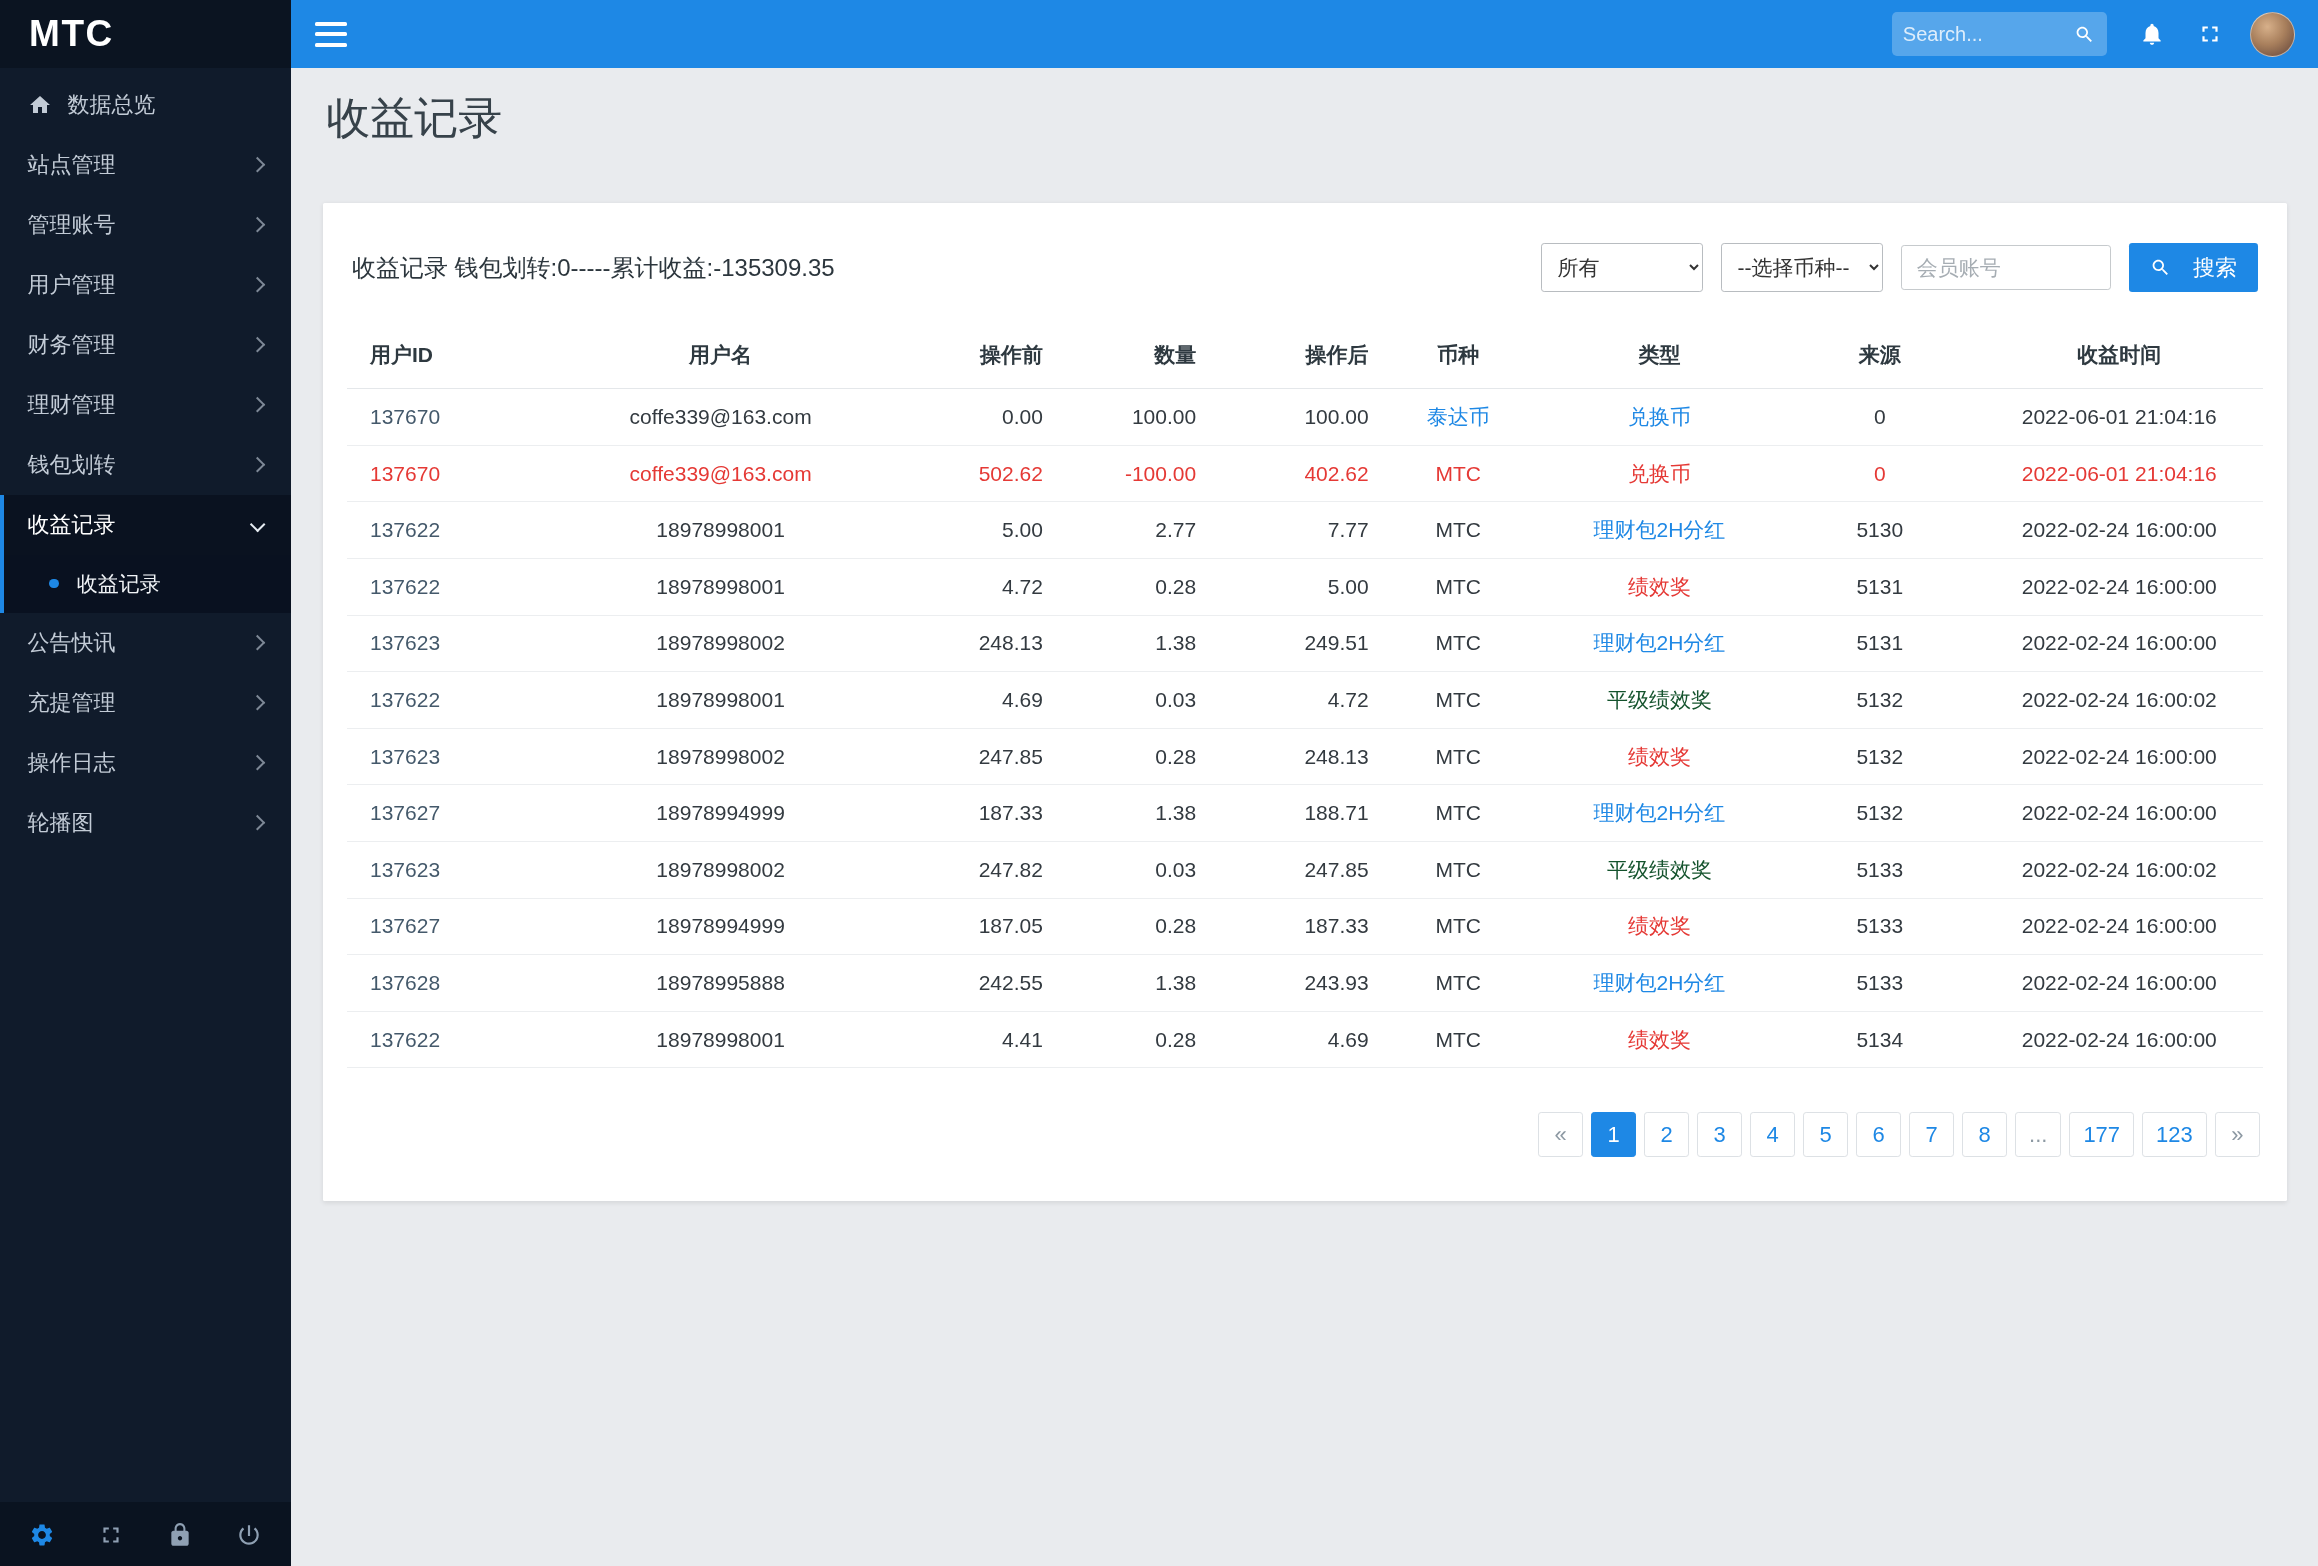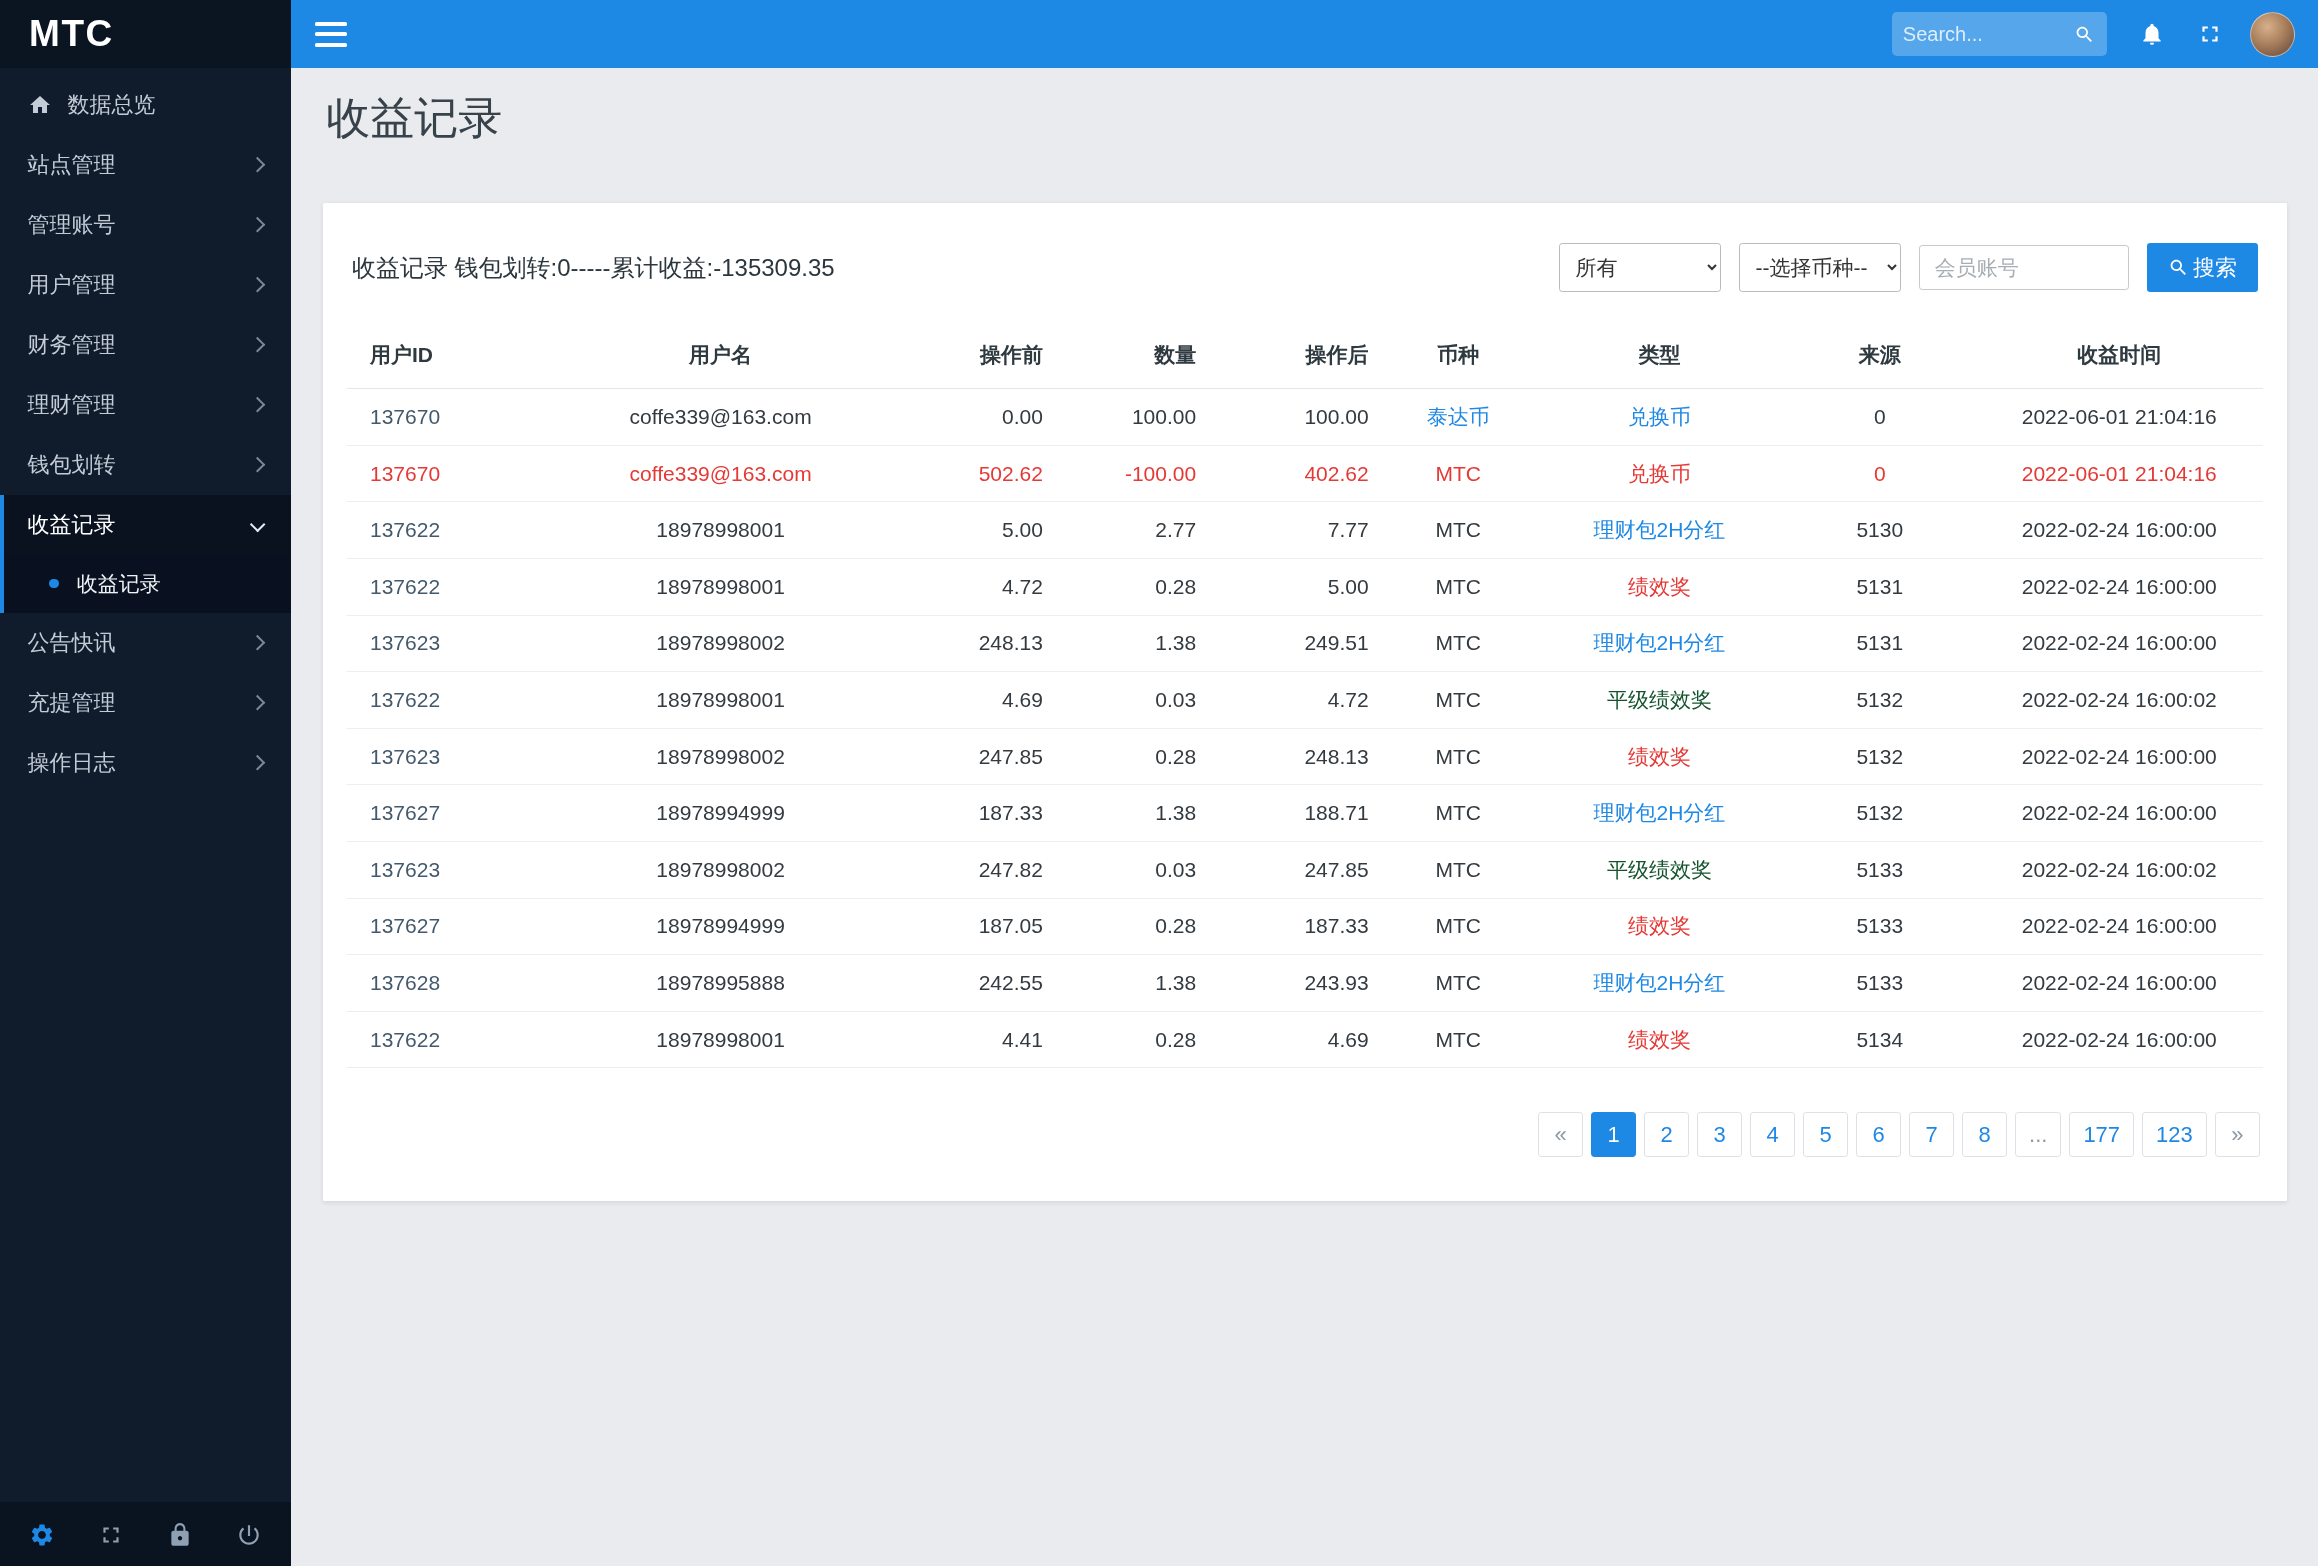--- a/index.html
+++ b/index.html
@@ -58,21 +58,21 @@
           padding:8px 24px 32px; }
   .card-top { display:flex; align-items:center; justify-content:space-between; padding:32px 4.9px 29px; }
   .summary { font-size:24px; color:#2c363d; }
   .filters { display:flex; align-items:center; gap:18px; }
   .filters select { height:49px; min-width:162px; border:0.8px solid #b8bcc0; border-radius:3.2px; background:#fff;
                     font-size:21px; color:#333; padding:0 11.3px; font-family:inherit; }
   .filters input { height:45px; width:210px; border:0.8px solid #c6cacd; border-radius:3.2px; font-size:21px;
                    padding:0 14.6px; color:#333; font-family:inherit; outline:none; }
   .filters input::placeholder { color:#a6adb3; }
   .search-btn { height:49px; padding:0 21px; background:#1e88e5; border:none; border-radius:3.2px; color:#fff;
-                font-size:22px; display:flex; align-items:center; gap:4px; cursor:pointer; font-family:inherit; }
+                font-size:22px; display:flex; align-items:center; gap:22px; cursor:pointer; font-family:inherit; }
   .search-btn svg { width:21px; height:21px; fill:#fff; }
 
   table { width:100%; border-collapse:collapse; }
   th { font-size:21px; font-weight:bold; color:#2e3940; padding:19.4px 13px; border-bottom:1.6px solid #e4e7ea; white-space:nowrap; }
   td { font-size:21px; color:#333a40; padding:13.8px 13px; border-bottom:0.8px solid #eceef0; white-space:nowrap; }
   th:nth-child(1){width:11%} th:nth-child(2){width:17%} th:nth-child(3){width:9%}
   th:nth-child(4){width:8%} th:nth-child(5){width:9%} th:nth-child(6){width:8%}
   th:nth-child(7){width:13%} th:nth-child(8){width:10%} th:nth-child(9){width:15%}
   .al{text-align:left; padding-left:23px;} .ac{text-align:center} .ar{text-align:right}
   .cell-id { color:#44596b; cursor:pointer; }
@@ -135,20 +135,24 @@
         <div class="side-item">
           <span class="lbl">公告快讯</span>
           <i class="chev"></i>
         </div>
         <div class="side-item">
           <span class="lbl">充提管理</span>
           <i class="chev"></i>
         </div>
         <div class="side-item">
           <span class="lbl">操作日志</span>
+          <i class="chev"></i>
+        </div>
+        <div class="side-item">
+          <span class="lbl">轮播图</span>
           <i class="chev"></i>
         </div>
       </nav>
     <div class="side-footer">
       <svg class="accent" viewBox="0 0 24 24">
           <path d="M19.14 12.94c.04-.3.06-.61.06-.94 0-.32-.02-.64-.07-.94l2.03-1.58c.18-.14.23-.41.12-.61l-1.92-3.32c-.12-.22-.37-.29-.59-.22l-2.39.96c-.5-.38-1.03-.7-1.62-.94L14.4 2.81c-.04-.24-.24-.41-.48-.41h-3.84c-.24 0-.43.17-.47.41l-.36 2.54c-.59.24-1.13.57-1.62.94l-2.39-.96c-.22-.08-.47 0-.59.22L2.74 8.87c-.12.21-.08.47.12.61l2.03 1.58c-.05.3-.09.63-.09.94s.02.64.07.94l-2.03 1.58c-.18.14-.23.41-.12.61l1.92 3.32c.12.22.37.29.59.22l2.39-.96c.5.38 1.03.7 1.62.94l.36 2.54c.05.24.24.41.48.41h3.84c.24 0 .44-.17.47-.41l.36-2.54c.59-.24 1.13-.56 1.62-.94l2.39.96c.22.08.47 0 .59-.22l1.92-3.32c.12-.22.07-.47-.12-.61l-2.01-1.58zM12 15.6c-1.98 0-3.6-1.62-3.6-3.6s1.62-3.6 3.6-3.6 3.6 1.62 3.6 3.6-1.62 3.6-3.6 3.6z"></path>
         </svg>
       <svg viewBox="0 0 24 24">
           <path d="M7 14H5v5h5v-2H7v-3zm-2-4h2V7h3V5H5v5zm12 7h-3v2h5v-5h-2v3zM14 5v2h3v3h2V5h-5z"></path>
         </svg>

